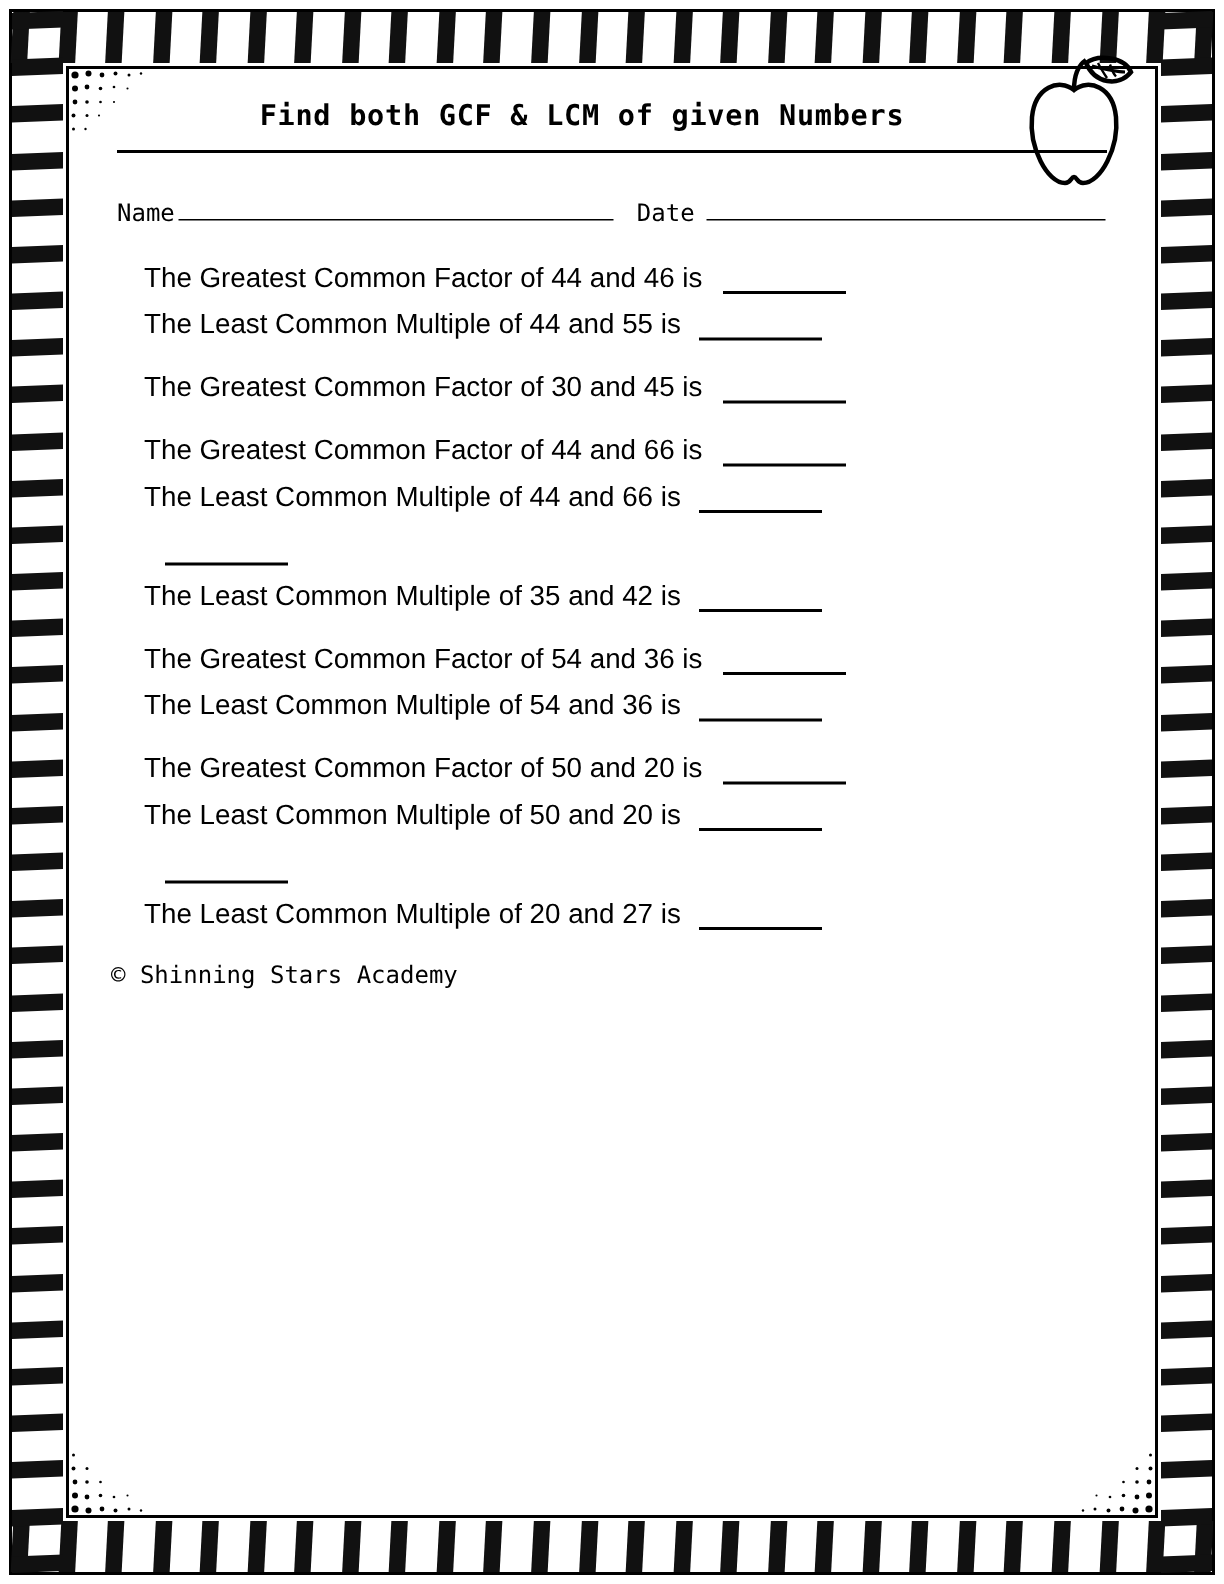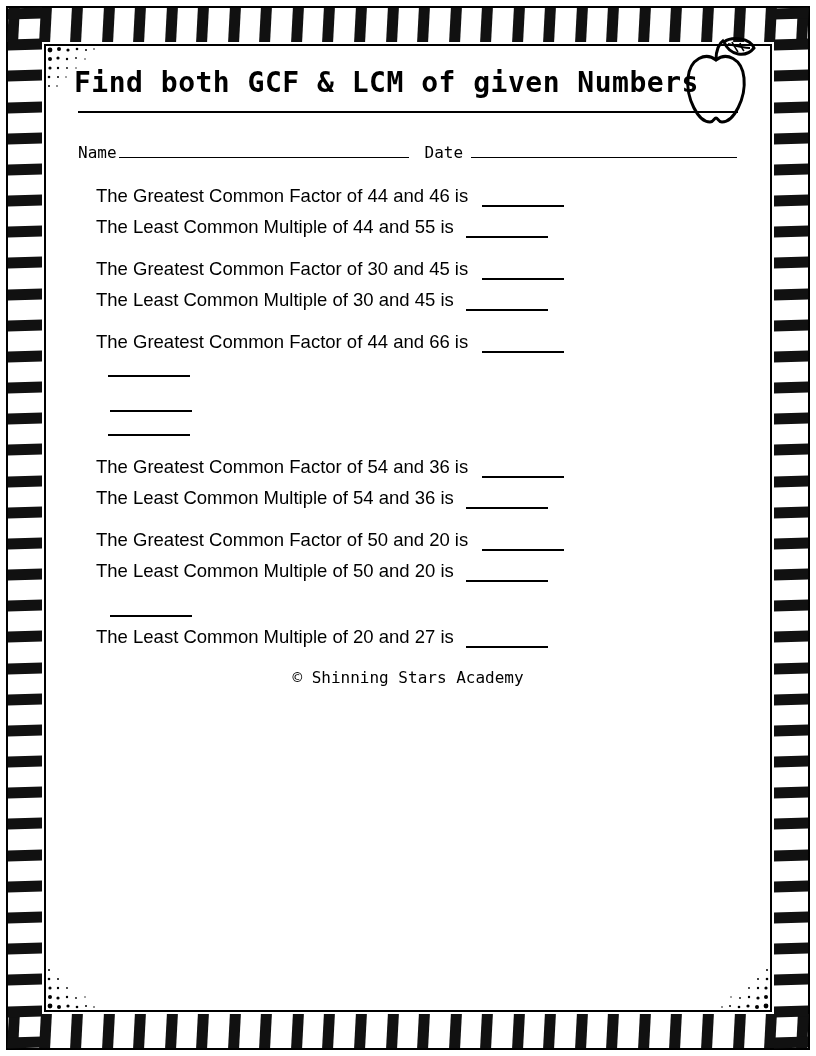--- a/index.html
+++ b/index.html
@@ -88,23 +88,24 @@
     position: absolute;
     left: 48px;
     top: 48px;
     right: 48px;
     bottom: 48px;
     box-sizing: border-box;
     padding: 10px 26px 0 26px;
   }
 
   .title {
+    text-align: center;
     font-family: "DejaVu Sans Mono", monospace;
     font-weight: bold;
-    font-size: 28px;
+    font-size: 19px;
     letter-spacing: 0.5px;
     margin: 8px 0 4px 0;
     padding-right: 40px;
   }
   .title-rule {
     border-bottom: 2px solid #000;
     margin: 12px 4px 0 4px;
   }
 
   
@@ -152,21 +153,21 @@
   .answer-blank {
     border-bottom: 2px solid #000;
     width: 82px;
     height: 13px;
     margin-left: 14px;
     flex: 0 0 auto;
   }
   .problem-line.lcm .answer-blank { margin-left: 12px; }
 
   .footer {
-    text-align: center;
+    text-align: left;
     font-family: "DejaVu Sans Mono", monospace;
     font-size: 16px;
     margin-top: 6px;
   }
 </style>
 </head>
 <body>
 
 <div class="page">
 
@@ -403,41 +404,39 @@
           <span class="problem-text">The Least Common Multiple of 44 and 55 is</span>
           <span class="answer-blank"></span>
         </div>
       </div>
 
       <div class="problem-group">
         <div class="problem-line gcf">
           <span class="problem-text">The Greatest Common Factor of 30 and 45 is</span>
           <span class="answer-blank"></span>
         </div>
-        <div class="problem-line lcm">
-          <span class="problem-text">The Least Common Multiple of 30 and 45 is</span>
-          <span class="answer-blank"></span>
-        </div>
       </div>
 
       <div class="problem-group">
         <div class="problem-line gcf">
           <span class="problem-text">The Greatest Common Factor of 44 and 66 is</span>
           <span class="answer-blank"></span>
         </div>
         <div class="problem-line lcm">
-          <span class="answer-blank"></span>
-        </div>
-      </div>
-
-      <div class="problem-group">
-        <div class="problem-line gcf">
-          <span class="answer-blank"></span>
-        </div>
-        <div class="problem-line lcm">
+          <span class="problem-text">The Least Common Multiple of 44 and 66 is</span>
+          <span class="answer-blank"></span>
+        </div>
+      </div>
+
+      <div class="problem-group">
+        <div class="problem-line gcf">
+          <span class="answer-blank"></span>
+        </div>
+        <div class="problem-line lcm">
+          <span class="problem-text">The Least Common Multiple of 35 and 42 is</span>
           <span class="answer-blank"></span>
         </div>
       </div>
 
       <div class="problem-group">
         <div class="problem-line gcf">
           <span class="problem-text">The Greatest Common Factor of 54 and 36 is</span>
           <span class="answer-blank"></span>
         </div>
         <div class="problem-line lcm">

